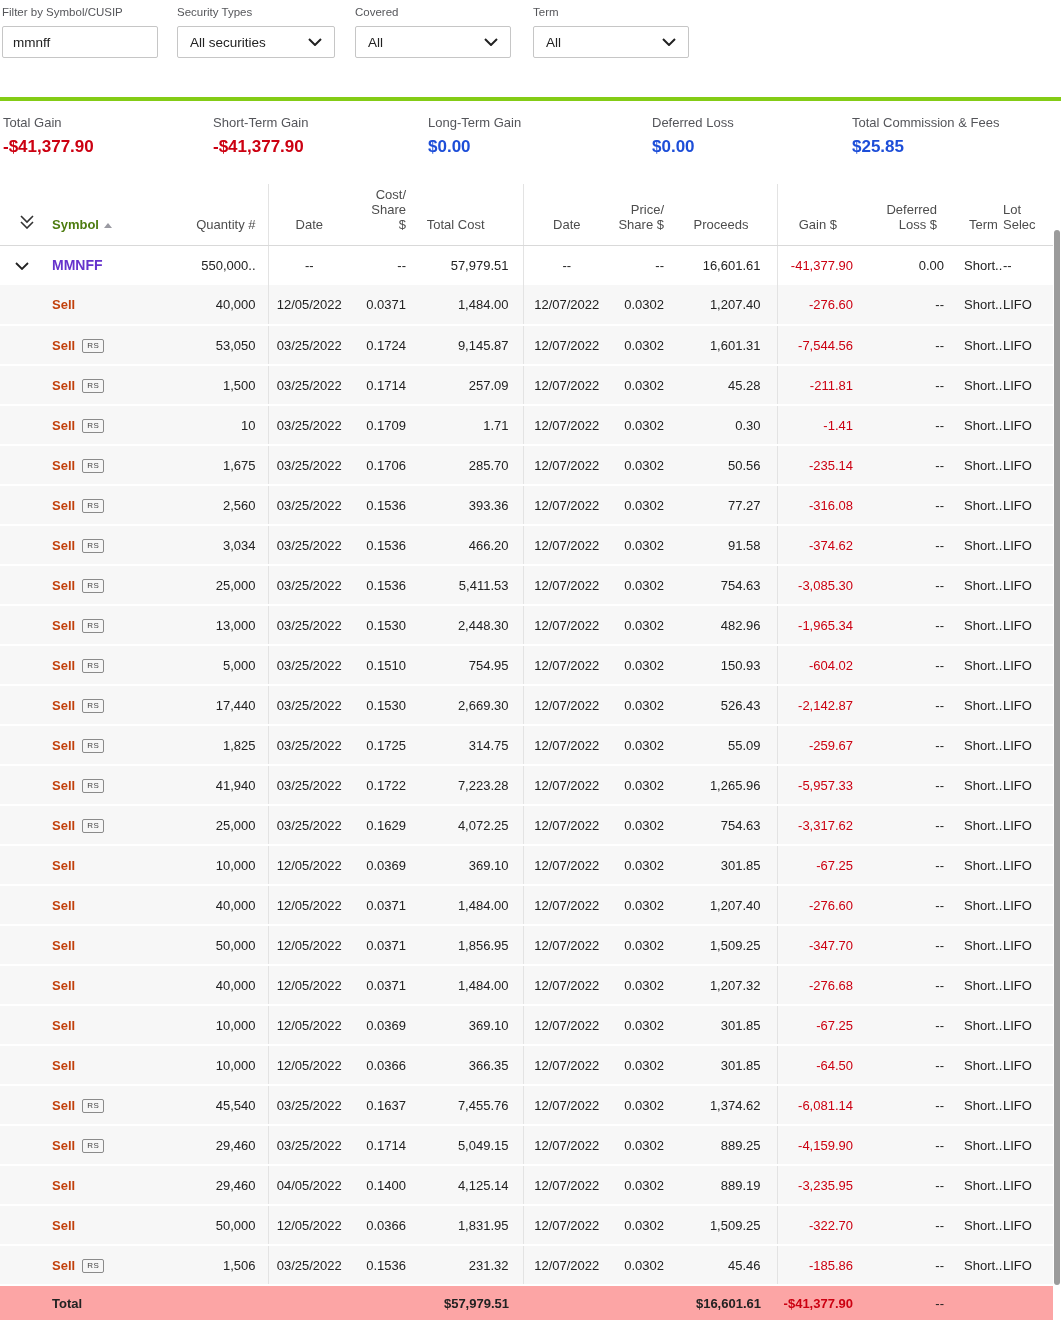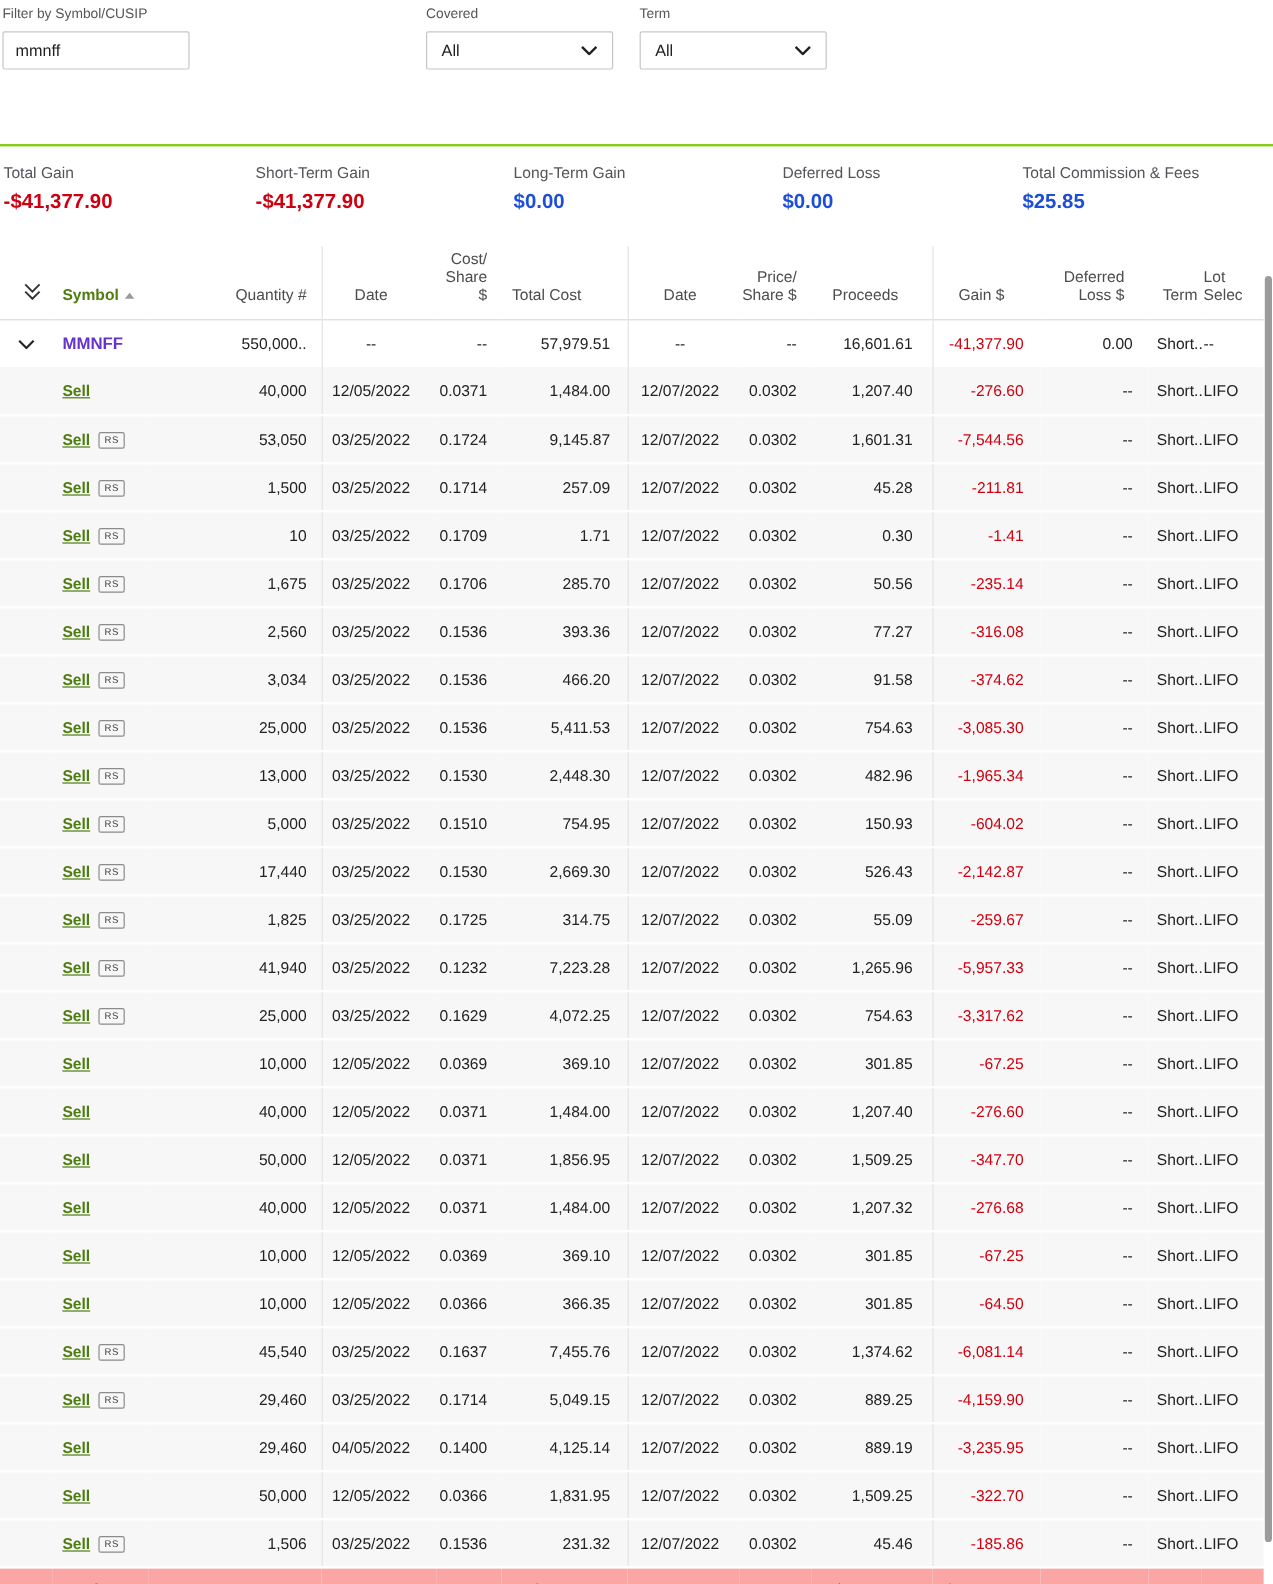--- a/index.html
+++ b/index.html
@@ -1,21 +1,21 @@
 <!DOCTYPE html>
 <html><head>
 <meta charset="utf-8">
 <style>
   * { margin:0; padding:0; box-sizing:border-box; }
   html,body { width:1061px; background:#fff; font-family:"Liberation Sans", sans-serif; color:#222; }
   body { position:relative; height:1320px; overflow:hidden;
          --neg:#cc0011; --link:#6633cc; }
 
   
-  .filters { position:relative; height:122px; border-bottom:2px solid #84cc16; }
+  .filters { position:relative; height:101px; border-bottom:4px solid #84cc16; }
   .fgroup { position:absolute; top:6px; }
   .flabel { font-size:11.5px; color:#55565a; display:block; margin-bottom:8px; }
   .fbox { height:32px; border:1px solid #c6c6c6; border-radius:2px; background:#fff;
           font-size:13.5px; color:#222; display:flex; align-items:center; }
   input.fbox { width:100%; padding:0 10px; outline:none; font-family:inherit; }
   .fselect { justify-content:space-between; padding:0 12px; cursor:pointer; }
   .fg1 { left:2px;  width:156px; }
   .fg2 { left:177px; width:158px; }
   .fg3 { left:355px; width:156px; }
   .fg4 { left:533px; width:156px; }
@@ -50,21 +50,21 @@
   .c-d2  { padding-right:6px; }
   .c-ps  { padding-right:12px; }
   .c-pr  { padding-right:16px; }  th.c-pr { padding-right:28px; }
   .c-gn  { padding-right:14px; }  th.c-gn { padding-right:30px; }
   .c-dl  { padding-right:13px; }  th.c-dl { padding-right:20px; }
   .c-tm  { padding-left:7px; text-align:left; }
   .c-lt  { padding-left:2px; text-align:left; overflow:hidden; white-space:pre-line; }
   th.c-tm { text-align:left; padding-left:12px; }
   th.c-lt { text-align:left; }
 
-  .selllbl { font-weight:bold; color:#4d7c0f;text-decoration:underline; }
+  .selllbl { font-weight:bold; color:#c2410c; }
   .symlink { font-weight:bold; color:var(--link); font-size:14px; cursor:pointer; }
   .hsym { font-weight:bold; color:#4d7c0f; }
   .sort-asc { display:inline-block; width:0; height:0; margin-left:5px; margin-bottom:1px;
               border-left:4px solid transparent; border-right:4px solid transparent;
               border-bottom:5px solid #9a9aa2; }
   .rs { display:inline-block; border:1px solid #8b8b8b; border-radius:2px; color:#444;
         font-size:8px; line-height:1; padding:2px 4px; margin-left:7px; vertical-align:2px; letter-spacing:.5px; }
   .chev { display:inline-block; }
   th.c-exp { padding-left:10px; text-align:center; }
   td.c-exp { text-align:center; }
@@ -76,20 +76,29 @@
   .scroll-thumb { position:absolute; right:1px; top:230px; width:6px; height:1055px;
                   background:#9b9b9b; border-radius:3px; }
 </style>
 </head>
 <body style="--neg: #cc0011; --link: #6633cc;">
 
 <div class="filters">
   <div class="fgroup fg1">
     <span class="flabel">Filter by Symbol/CUSIP</span>
     <input class="fbox" type="text" value="mmnff" style="">
+  </div>
+  <div class="fgroup fg2">
+    <span class="flabel">Security Types</span>
+    <div class="fbox fselect">
+      <span>All securities</span>
+      <svg class="chev" width="14" height="8" viewBox="0 0 14 8">
+          <polyline points="1,1 7,7 13,1" fill="none" stroke="#222" stroke-width="2"></polyline>
+        </svg>
+    </div>
   </div>
   <div class="fgroup fg3">
     <span class="flabel">Covered</span>
     <div class="fbox fselect">
       <span>All</span>
       <svg class="chev" width="14" height="8" viewBox="0 0 14 8">
           <polyline points="1,1 7,7 13,1" fill="none" stroke="#222" stroke-width="2"></polyline>
         </svg>
     </div>
   </div>
@@ -369,21 +378,21 @@
         <td class="c-gn num neg div-l">-259.67</td>
         <td class="c-dl num">--</td>
         <td class="c-tm">Short..</td>
         <td class="c-lt">LIFO</td>
       </tr>
       <tr class="lot-row">
         <td class="c-exp"></td>
         <td class="c-sym"><span class="selllbl">Sell</span><span class="rs">RS</span></td>
         <td class="c-qty num">41,940</td>
         <td class="c-d1 ctr div-l">03/25/2022</td>
-        <td class="c-cs num">0.1232</td>
+        <td class="c-cs num">0.1722</td>
         <td class="c-tc num">7,223.28</td>
         <td class="c-d2 ctr div-l">12/07/2022</td>
         <td class="c-ps num">0.0302</td>
         <td class="c-pr num">1,265.96</td>
         <td class="c-gn num neg div-l">-5,957.33</td>
         <td class="c-dl num">--</td>
         <td class="c-tm">Short..</td>
         <td class="c-lt">LIFO</td>
       </tr>
       <tr class="lot-row">

